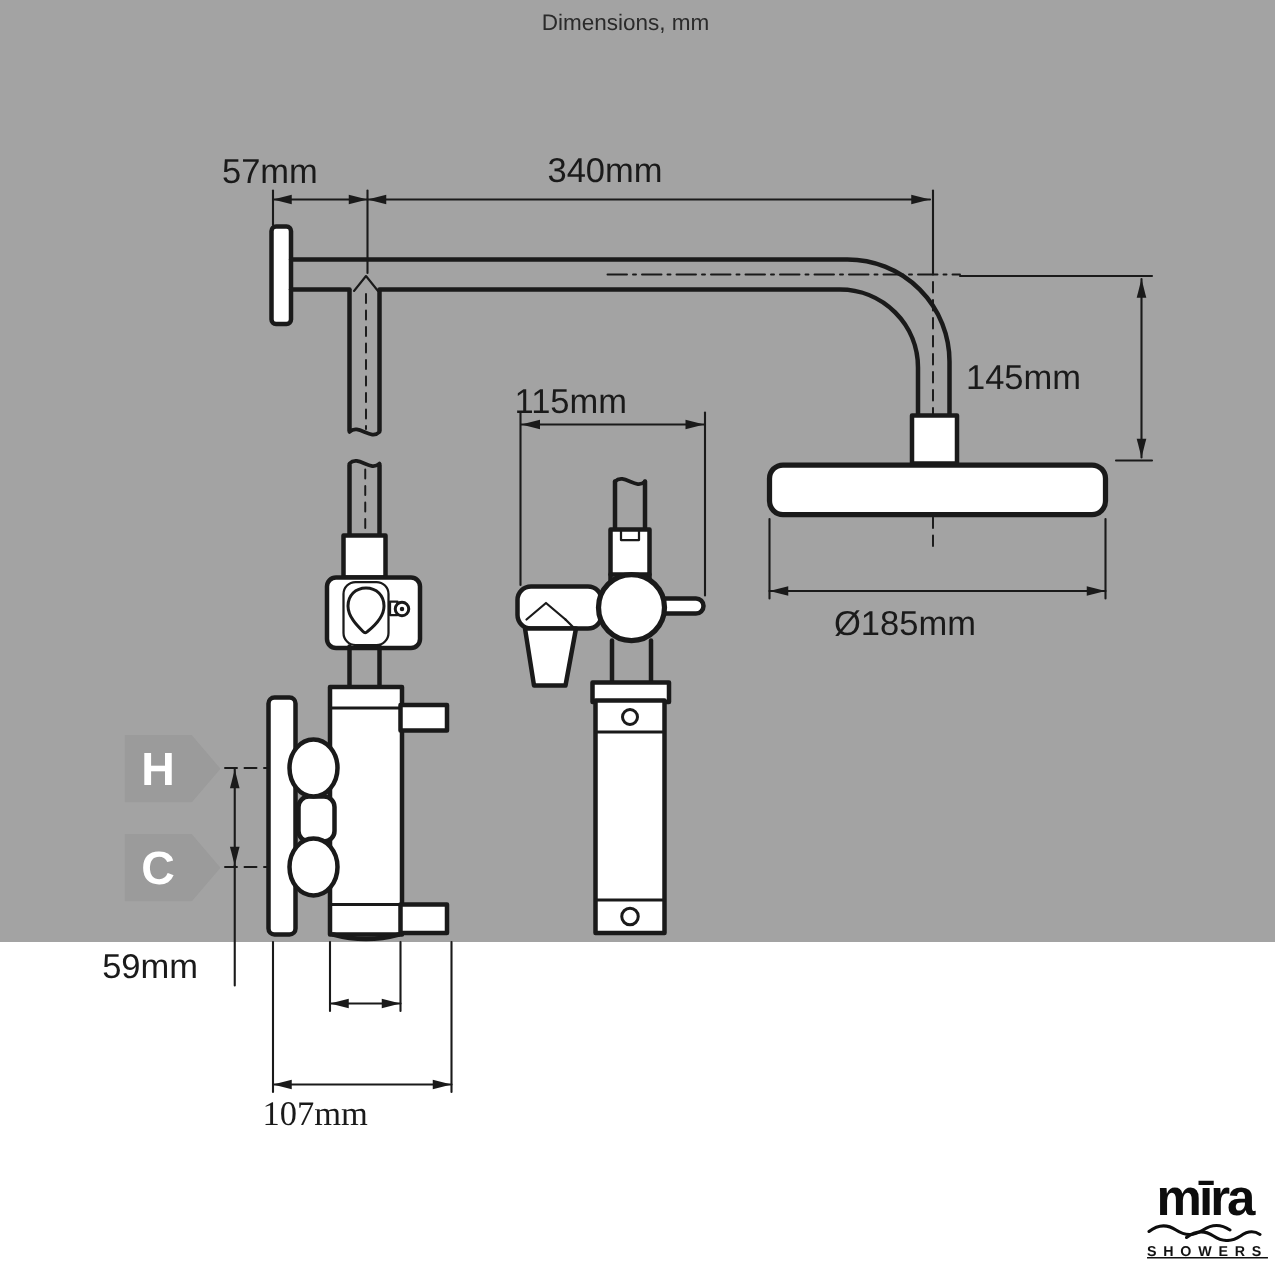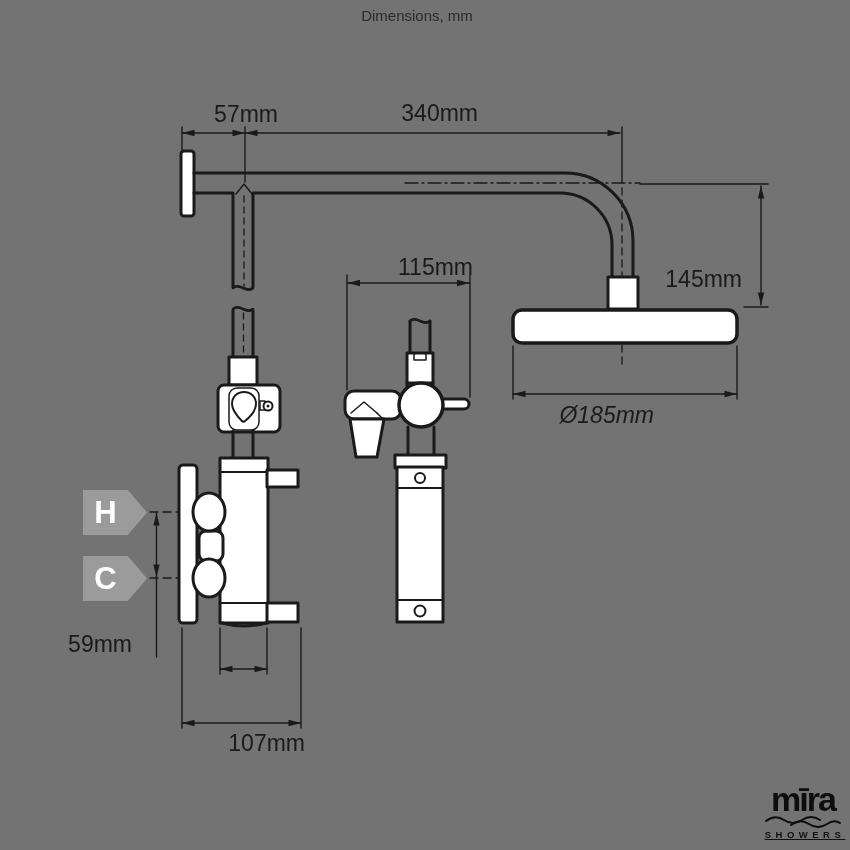--- a/index.html
+++ b/index.html
@@ -1,20 +1,20 @@
 <!DOCTYPE html>
 <html><head>
 <meta charset="utf-8">
 <style>
   html,body{margin:0;padding:0;background:#ffffff;width:850px;height:850px;overflow:hidden;}
-  .canvas{position:relative;width:850px;height:850px;background:#737373;font-family:"Liberation Sans",sans-serif;color:#1a1a1a;}
+  .canvas{position:relative;width:850px;height:628px;background:#a3a3a3;font-family:"Liberation Sans",sans-serif;color:#1a1a1a;}
   .title{position:absolute;left:317px;top:7px;width:200px;text-align:center;font-size:15px;color:#2a2a2a;}
   svg.drawing{position:absolute;left:0;top:0;}
   .dim-label{position:absolute;font-size:23px;color:#1a1a1a;white-space:nowrap;}
-  .dim-center{width:130px;text-align:right;}
+  .dim-center{width:130px;text-align:left;}
   .dim-right{width:100px;text-align:right;}
   .inlet-marker{position:absolute;left:83px;width:64px;height:45px;background:#9b9b9b;
     clip-path:polygon(0 0,70% 0,100% 50%,70% 100%,0 100%);
     display:flex;align-items:center;justify-content:flex-start;}
   .inlet-marker span{display:block;width:70%;text-align:center;color:#ffffff;font-weight:bold;font-size:31px;line-height:1;}
   .marker-hot{top:490px;}
   .marker-cold{top:556px;}
   .logo{position:absolute;left:756px;top:782px;width:94px;text-align:center;}
   .logo .brand{font-size:34px;font-weight:bold;letter-spacing:-2px;line-height:1;color:#0d0d0d;}
   .logo .waves{display:block;margin:0 auto;margin-top:-1px;}
@@ -150,26 +150,26 @@
       <line x1="267" y1="628" x2="267" y2="674"></line>
       <line x1="220" y1="669" x2="267" y2="669" marker-start="url(#as)" marker-end="url(#ae)"></line>
 
       <line x1="182" y1="628" x2="182" y2="728"></line>
       <line x1="301" y1="628" x2="301" y2="728"></line>
       <line x1="182" y1="723" x2="301" y2="723" marker-start="url(#as)" marker-end="url(#ae)"></line>
     </g>
   </svg>
 
   <div class="dim-label dim-center" style="left:148px;top:101px;">57mm</div>
-  <div class="dim-label dim-center" style="left:348px;top:100px;">340mm</div>
-  <div class="dim-label dim-center" style="left:612px;top:238px;margin-top:28px;">145mm</div>
+  <div class="dim-label dim-center" style="left:365px;top:100px;">340mm</div>
+  <div class="dim-label dim-center" style="left:644px;top:238px;">145mm</div>
   <div class="dim-label dim-center" style="left:343px;top:254px;">115mm</div>
-  <div class="dim-label dim-center" style="left:524px;top:402px;font-style:italic;">Ø185mm</div>
+  <div class="dim-label dim-center" style="left:556px;top:402px;">Ø185mm</div>
   <div class="dim-label dim-right" style="left:32px;top:631px;">59mm</div>
-  <div class="dim-label dim-center" style="left:175px;top:730px;">107mm</div>
+  <div class="dim-label dim-center" style="left:175px;top:730px;font-family:Liberation Serif, serif;">107mm</div>
 
   <div class="inlet-marker marker-hot">
     <span>H</span>
   </div>
   <div class="inlet-marker marker-cold">
     <span>C</span>
   </div>
 
   <div class="logo">
     <div class="brand">mīra</div>

